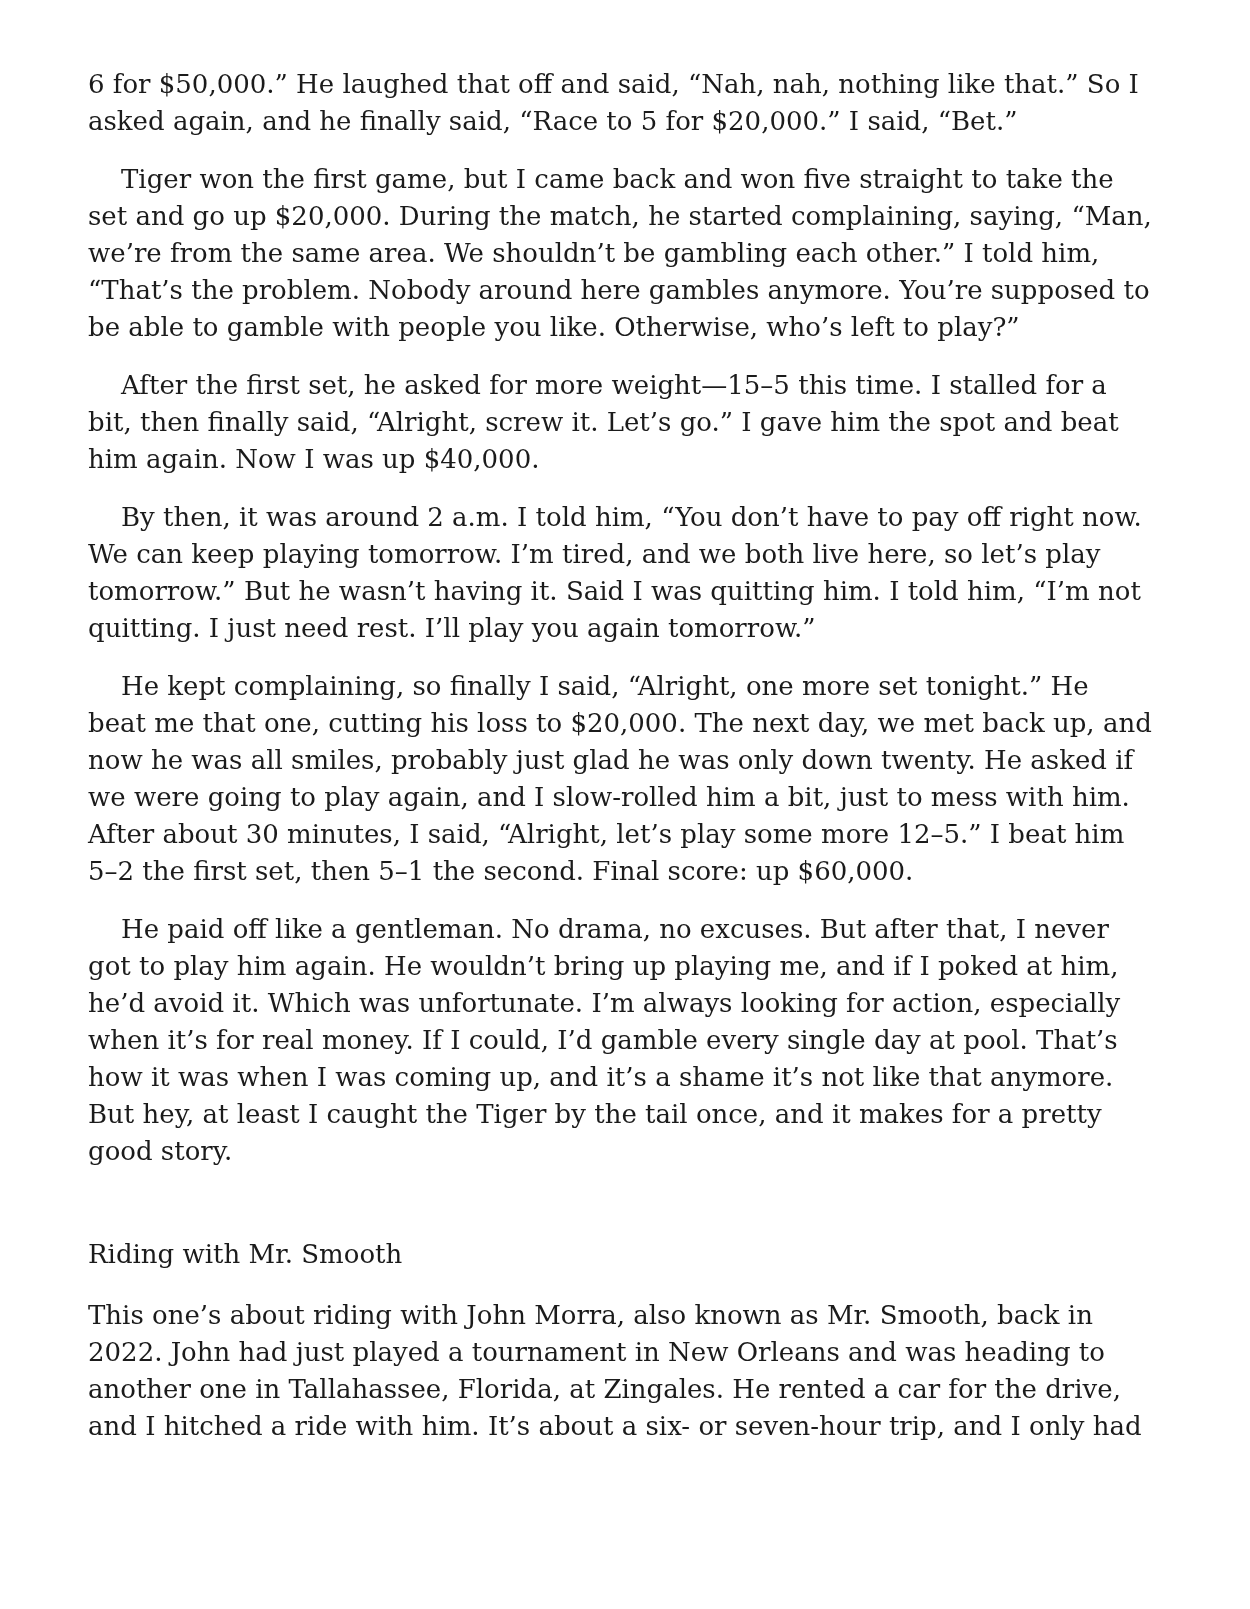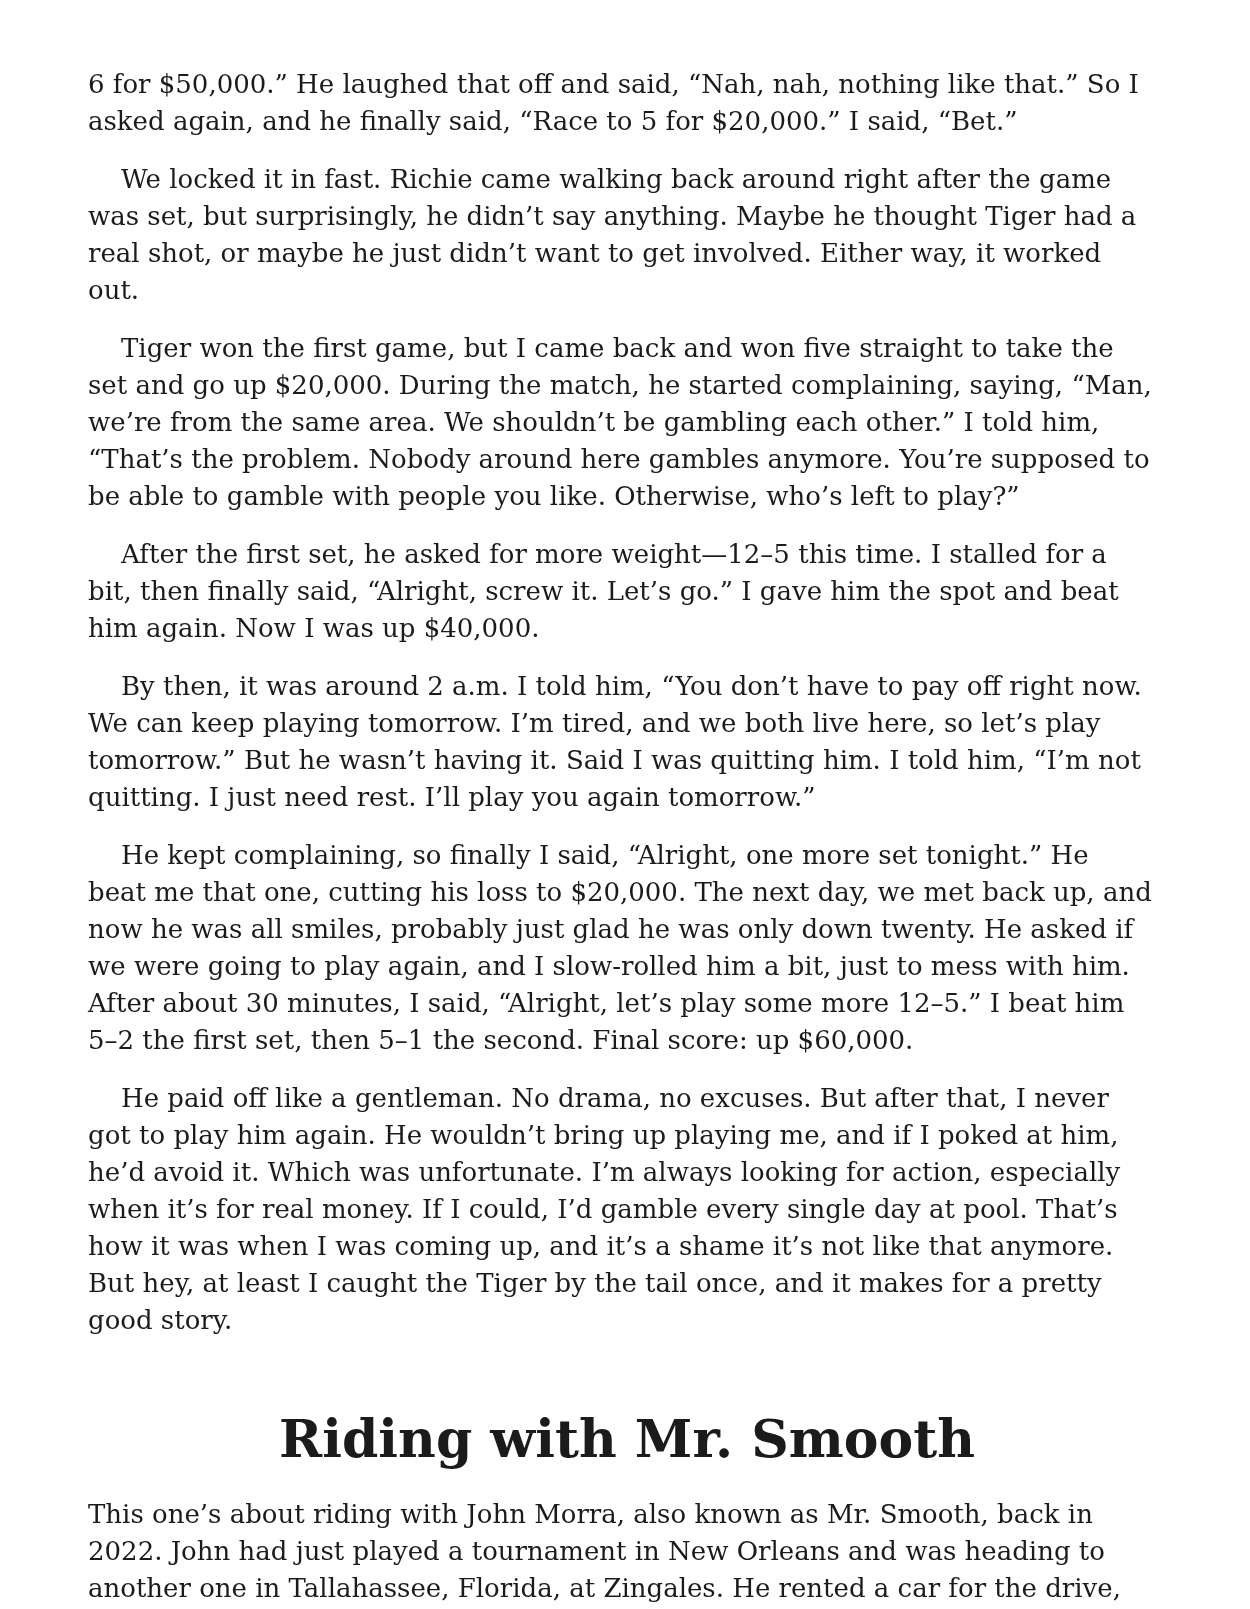--- a/index.html
+++ b/index.html
@@ -15,37 +15,35 @@
     line-height: 37px;
     color: #1b1b1b;
   }
   .para {
     margin: 0 12px 21px 0;
     text-align: left;
   }
   .para.indent { text-indent: 33px; }
   .section-heading {
     font-family: "DejaVu Serif", "Liberation Serif", serif;
-    font-weight: bold;
-    font-size: 52px;
+    font-weight: normal;
+    font-size: 26px;
     line-height: 1.15;
     color: #1b1b1b;
     margin: 70px 0 27px 0;
     letter-spacing: 0;
-    text-align: center;
   }
 </style>
 </head>
 <body>
 
 <div class="page">
   <p class="para">6 for $50,000.” He laughed that off and said, “Nah, nah, nothing like that.” So I asked again, and he finally said, “Race to 5 for $20,000.” I said, “Bet.”</p>
-  <p class="para indent">We locked it in fast. Richie came walking back around right after the game was set, but surprisingly, he didn’t say anything. Maybe he thought Tiger had a real shot, or maybe he just didn’t want to get involved. Either way, it worked out.</p>
   <p class="para indent">Tiger won the first game, but I came back and won five straight to take the set and go up $20,000. During the match, he started complaining, saying, “Man, we’re from the same area. We shouldn’t be gambling each other.” I told him, “That’s the problem. Nobody around here gambles anymore. You’re supposed to be able to gamble with people you like. Otherwise, who’s left to play?”</p>
-  <p class="para indent">After the first set, he asked for more weight—12–5 this time. I stalled for a bit, then finally said, “Alright, screw it. Let’s go.” I gave him the spot and beat him again. Now I was up $40,000.</p>
+  <p class="para indent">After the first set, he asked for more weight—15–5 this time. I stalled for a bit, then finally said, “Alright, screw it. Let’s go.” I gave him the spot and beat him again. Now I was up $40,000.</p>
   <p class="para indent">By then, it was around 2 a.m. I told him, “You don’t have to pay off right now. We can keep playing tomorrow. I’m tired, and we both live here, so let’s play tomorrow.” But he wasn’t having it. Said I was quitting him. I told him, “I’m not quitting. I just need rest. I’ll play you again tomorrow.”</p>
   <p class="para indent">He kept complaining, so finally I said, “Alright, one more set tonight.” He beat me that one, cutting his loss to $20,000. The next day, we met back up, and now he was all smiles, probably just glad he was only down twenty. He asked if we were going to play again, and I slow-rolled him a bit, just to mess with him. After about 30 minutes, I said, “Alright, let’s play some more 12–5.” I beat him 5–2 the first set, then 5–1 the second. Final score: up $60,000.</p>
   <p class="para indent">He paid off like a gentleman. No drama, no excuses. But after that, I never got to play him again. He wouldn’t bring up playing me, and if I poked at him, he’d avoid it. Which was unfortunate. I’m always looking for action, especially when it’s for real money. If I could, I’d gamble every single day at pool. That’s how it was when I was coming up, and it’s a shame it’s not like that anymore. But hey, at least I caught the Tiger by the tail once, and it makes for a pretty good story.</p>
 
   <h2 class="section-heading">Riding with Mr. Smooth</h2>
 
   <p class="para">This one’s about riding with John Morra, also known as Mr. Smooth, back in 2022. John had just played a tournament in New Orleans and was heading to another one in Tallahassee, Florida, at Zingales. He rented a car for the drive, and I hitched a ride with him. It’s about a six- or seven-hour trip, and I only had</p>
 </div>
 
 </body></html>

